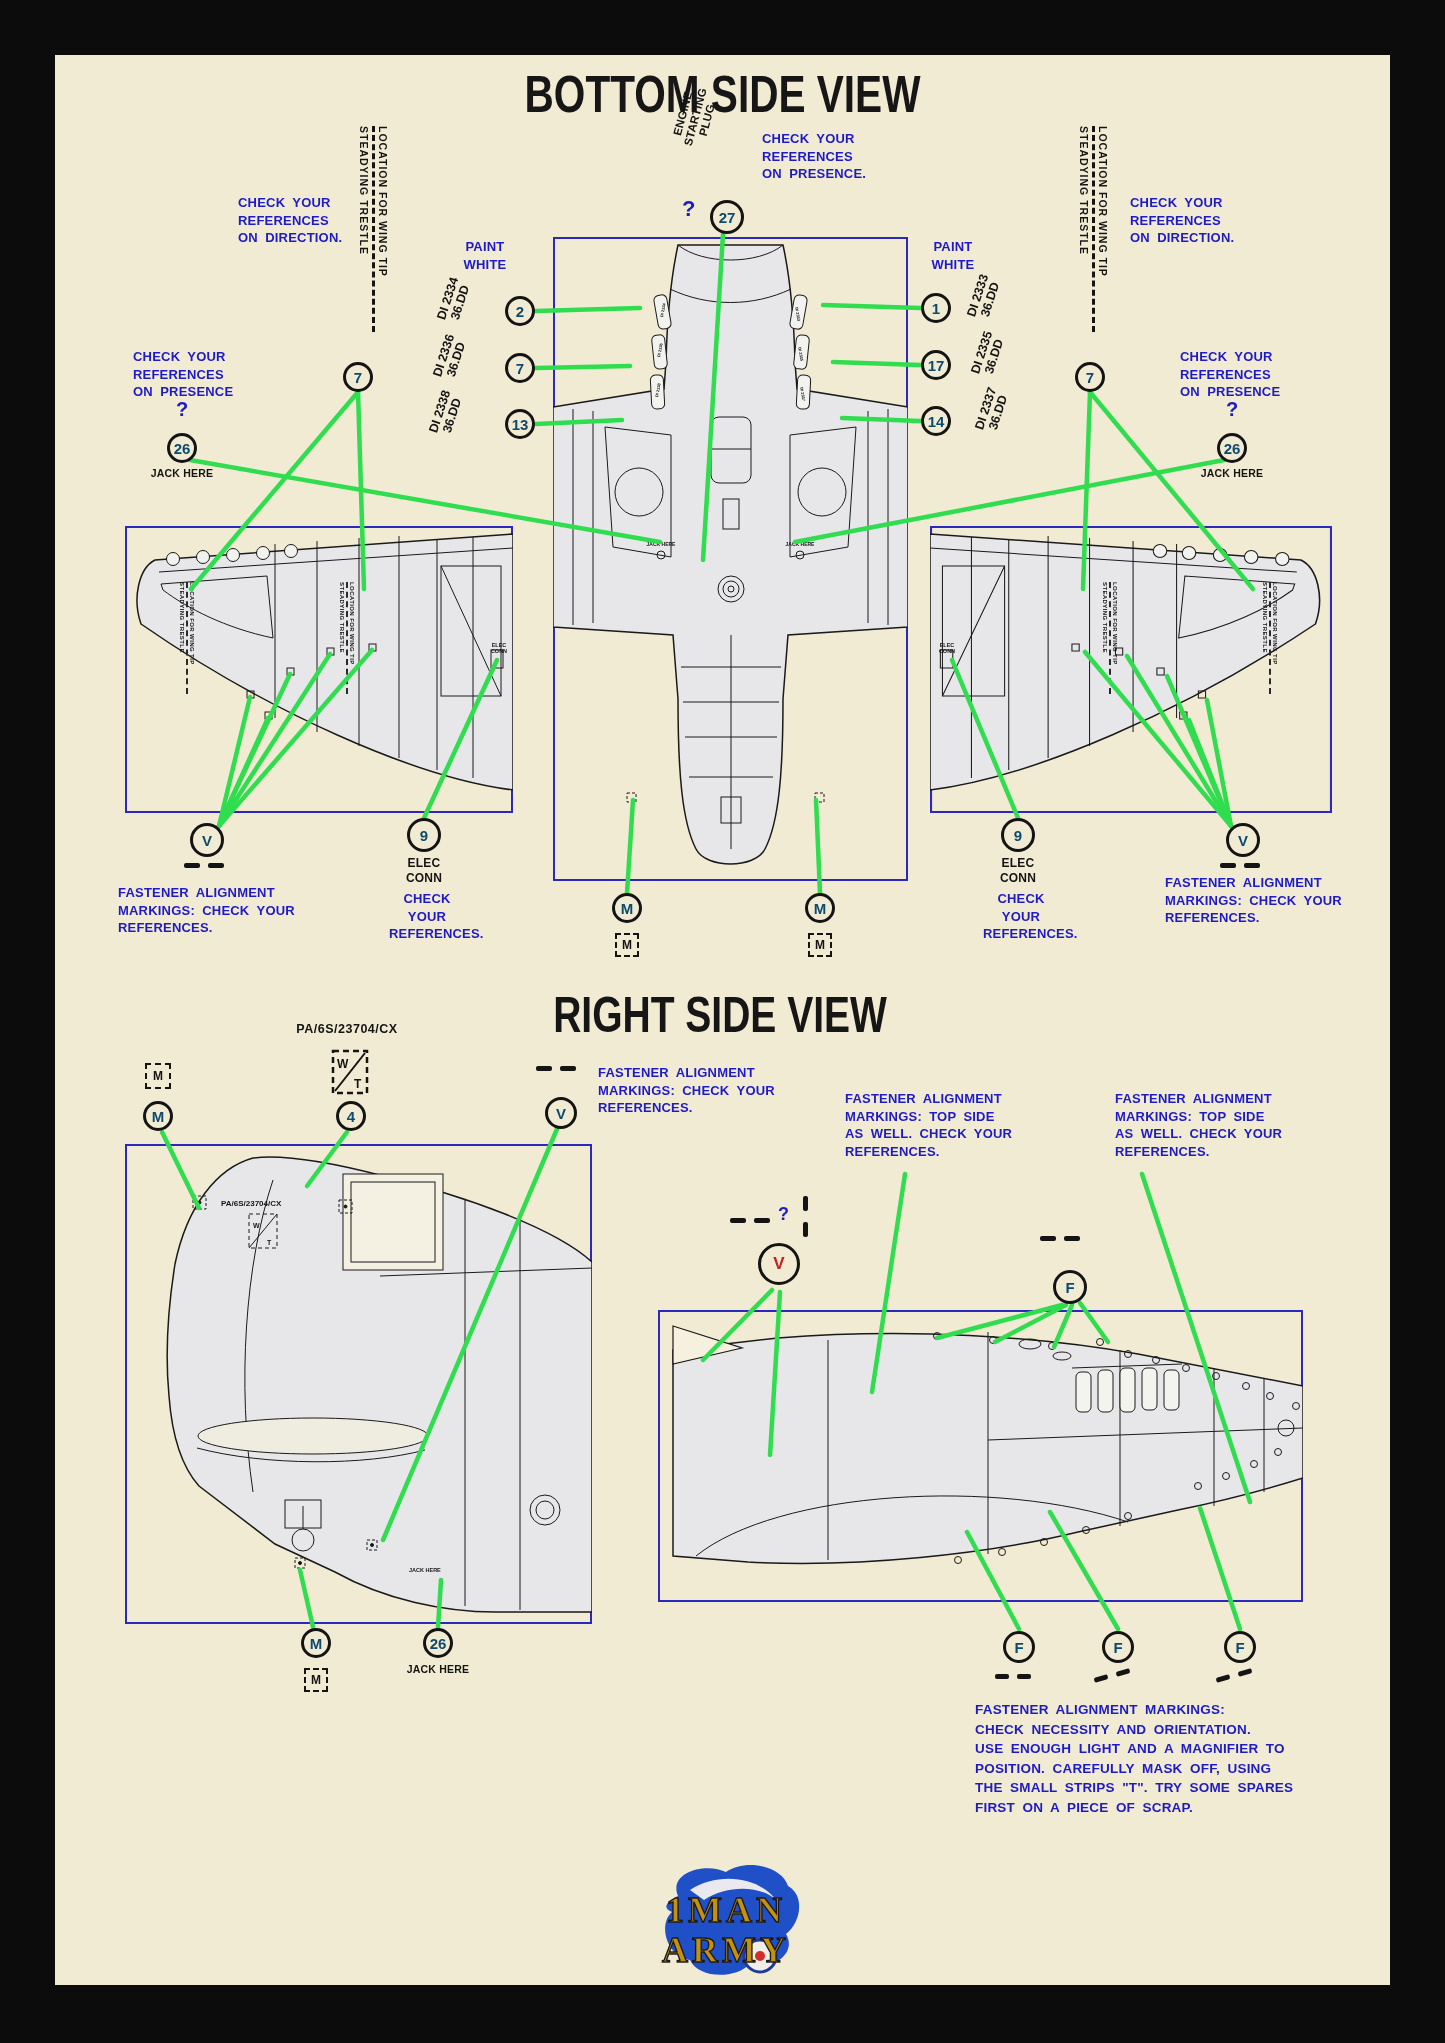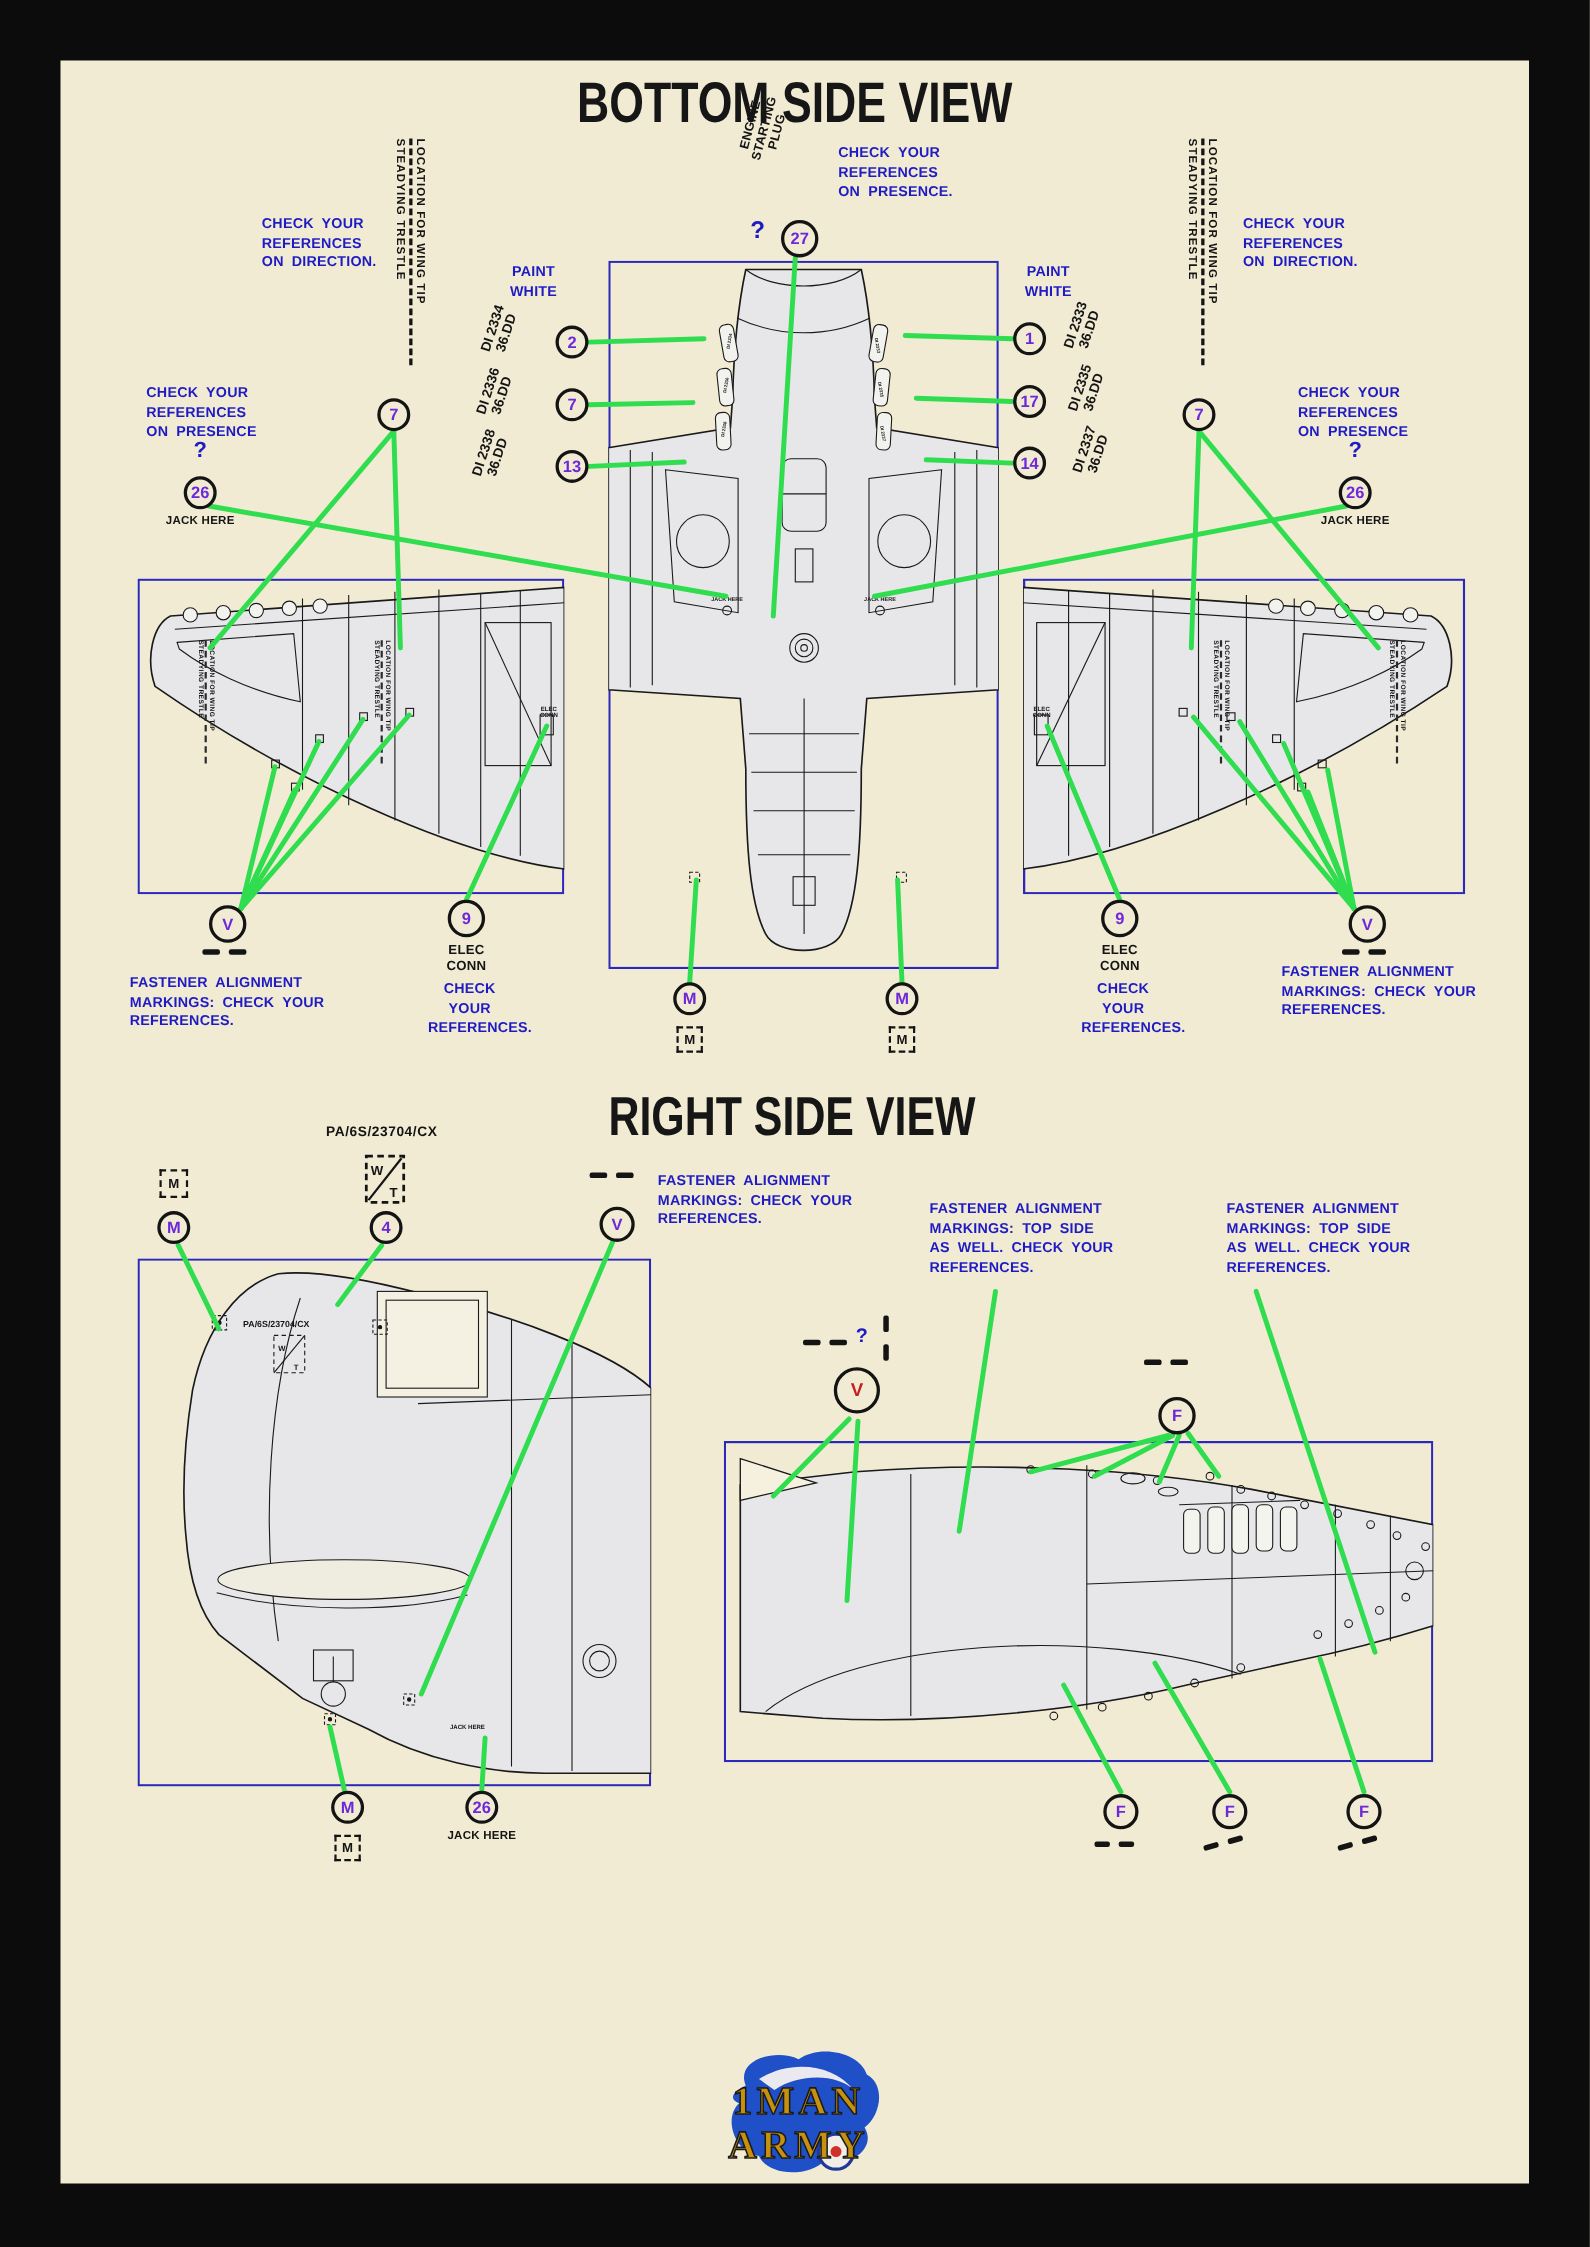--- a/index.html
+++ b/index.html
@@ -8,21 +8,21 @@
   .paper{position:absolute;left:55px;top:55px;width:1335px;height:1930px;background:#f1ebd3;}
   .abs{position:absolute;}
   .title{position:absolute;color:#161616;font-weight:700;letter-spacing:0px;
          transform:scaleX(.78);text-align:center;white-space:nowrap;}
   .note{position:absolute;color:#1e1bc4;font-weight:700;font-size:13px;line-height:17.5px;
         white-space:pre-line;letter-spacing:.2px;word-spacing:3.5px;}
   .blk{position:absolute;color:#141414;font-weight:700;font-size:12px;line-height:15px;
        white-space:pre-line;text-align:center;letter-spacing:.2px;}
   .circle{position:absolute;border:3px solid #141414;border-radius:50%;background:#f1ebd3;
           display:flex;align-items:center;justify-content:center;font-weight:700;font-size:15px;
-          color:#6d28d9;box-sizing:border-box;z-index:5;}
+          color:#0c4a6e;box-sizing:border-box;z-index:5;}
   .dash{position:absolute;background:#141414;border-radius:2px;z-index:5;}
   .mbox{position:absolute;border:2.5px dashed #141414;display:flex;align-items:center;justify-content:center;
         font-weight:700;font-size:12px;color:#141414;box-sizing:border-box;z-index:5;}
   .qm{position:absolute;color:#1e1bc4;font-weight:700;z-index:5;}
   .trestle{position:absolute;display:flex;align-items:stretch;justify-content:center;gap:2px;}
   .trestle .dline{border-left:3px dashed #141414;}
   .trestle .vt{writing-mode:vertical-rl;text-orientation:sideways;font-weight:700;color:#141414;
                letter-spacing:1px;display:flex;align-items:center;}
   .trestle.big .vt{font-size:10.5px;}
   .trestle.small{gap:1px;}
@@ -476,20 +476,26 @@
   <div class="circle" style="left:1003px;top:1631px;width:32px;height:32px;">F</div>
   <div class="dash" style="left:995px;top:1674px;width:14px;height:5px;"></div>
   <div class="dash" style="left:1017px;top:1674px;width:14px;height:5px;"></div>
   <div class="circle" style="left:1102px;top:1631px;width:32px;height:32px;">F</div>
   <div class="dash" style="left:1094px;top:1676px;width:14px;height:5px;transform:rotate(-16deg);"></div>
   <div class="dash" style="left:1116px;top:1670px;width:14px;height:5px;transform:rotate(-16deg);"></div>
   <div class="circle" style="left:1224px;top:1631px;width:32px;height:32px;">F</div>
   <div class="dash" style="left:1216px;top:1676px;width:14px;height:5px;transform:rotate(-16deg);"></div>
   <div class="dash" style="left:1238px;top:1670px;width:14px;height:5px;transform:rotate(-16deg);"></div>
 
+  <div class="note" style="left:975px;top:1700px;font-size:13.5px;line-height:19.5px;">FASTENER ALIGNMENT MARKINGS:
+CHECK NECESSITY AND ORIENTATION.
+USE ENOUGH LIGHT AND A MAGNIFIER TO
+POSITION. CAREFULLY MASK OFF, USING
+THE SMALL STRIPS "T". TRY SOME SPARES
+FIRST ON A PIECE OF SCRAP.</div>
 
   <svg class="abs" style="left:648px;top:1858px;" width="160" height="130" viewBox="0 0 160 130">
     <path d="M30,38 C20,14 58,4 78,14 C98,0 134,8 140,28 C158,38 152,66 138,76 C150,96 122,114 102,106 C86,122 50,120 42,102 C18,98 10,66 24,54 C14,50 18,44 30,38 Z" fill="#2050c8"></path>
     <path d="M42,32 C70,14 110,18 128,42 C114,28 80,26 56,42 Z" fill="#e9e9ef"></path>
     <circle cx="112" cy="98" r="16" fill="#f0eee6" stroke="#203a98" stroke-width="3"></circle>
     <circle cx="112" cy="98" r="5" fill="#d03028"></circle>
     <g font-family="Liberation Serif,serif" font-weight="700" text-anchor="middle" fill="#c79110" stroke="#1a1a1a" stroke-width="1.4" letter-spacing="4">
       <text x="78" y="64" font-size="36">1MAN</text>
       <text x="78" y="104" font-size="36">ARMY</text>
     </g>

